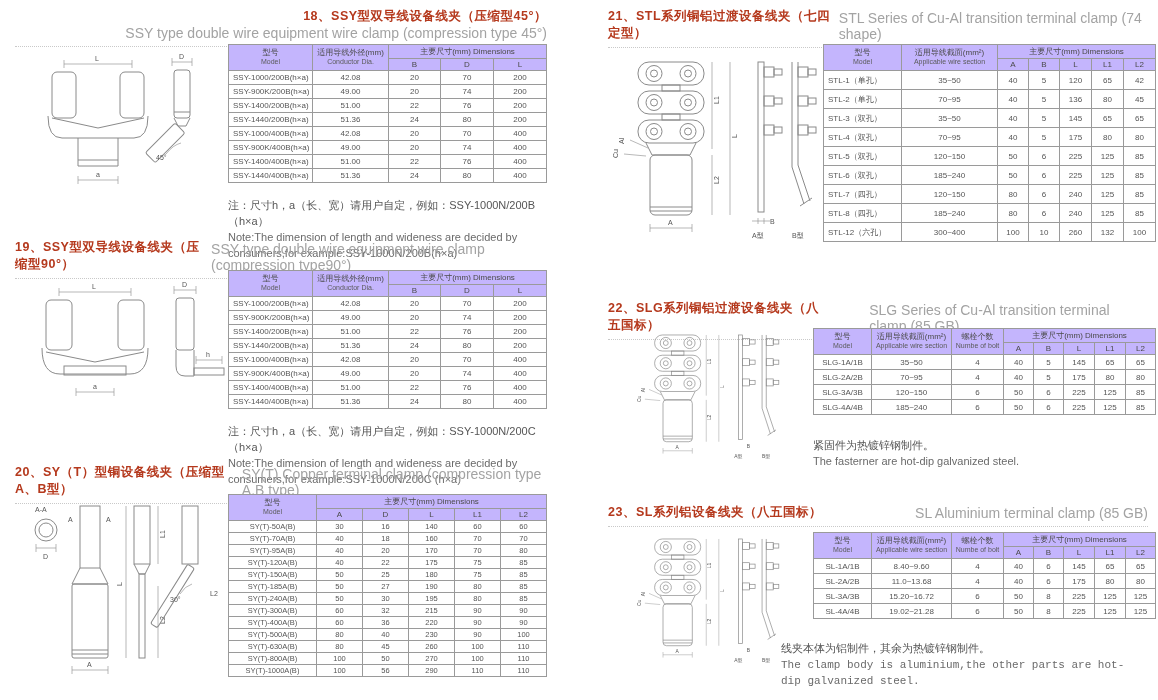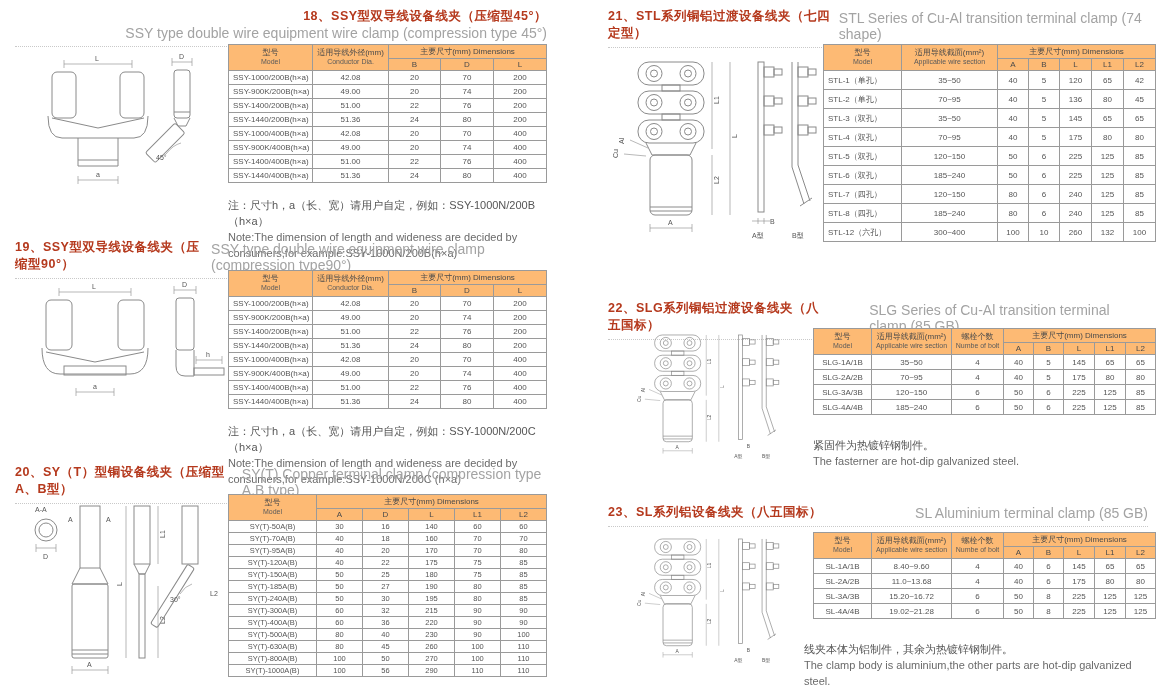--- a/index.html
+++ b/index.html
@@ -10,21 +10,21 @@
 
   .title-row { display: flex; justify-content: space-between; align-items: flex-end;
     border-bottom: 1px dotted #c9c9c9; padding-bottom: 5px; }
   .title-zh { color: #b5391d; font-weight: bold; font-size: 12.5px; letter-spacing: .5px; }
   .title-en { color: #a3a3a3; font-size: 14px; }
 
   table.data-table { border-collapse: collapse; table-layout: fixed; background: #fff; }
   table.data-table th, table.data-table td {
     border: 1px solid #9a9a9a; text-align: center; vertical-align: middle;
     font-size: 8px; color: #555; padding: 1px; overflow: hidden; white-space: nowrap; }
-  table.data-table thead th { background: #fdba74; font-weight: normal; color: #4a4a4a; }
+  table.data-table thead th { background: #c4b5fd; font-weight: normal; color: #4a4a4a; }
   .zh-line { font-size: 8px; line-height: 1.25; white-space: normal; }
   .en-line { font-size: 7px; line-height: 1.2; color: #5a5a5a; white-space: normal; }
 
   .t-ssy tbody td { height: 14px; }
   .t-ssy tbody td:first-child, .t-stl tbody td:first-child { text-align: left; padding-left: 4px; }
   .t-sy tbody td { height: 12px; font-size: 7.5px; }
   .t-stl tbody td { height: 19px; }
   .t-slg tbody td { height: 15px; }
 
   .notes { font-size: 11px; color: #555; line-height: 1.45; }
@@ -923,16 +923,16 @@
         <td>19.02~21.28</td>
         <td>6</td>
         <td>50</td>
         <td>8</td>
         <td>225</td>
         <td>125</td>
         <td>125</td>
       </tr>
     </tbody>
   </table>
-<div class="abs notes" style="left:804px; top:642px; width:345px;">
+<div class="abs notes" style="left:781px; top:642px; width:345px;font-family:Liberation Mono, monospace;">
   <div>线夹本体为铝制件，其余为热镀锌钢制件。</div>
   <div class="note-en">The clamp body is aluminium,the other parts are hot-dip galvanized steel.</div>
 </div>
 
 </body></html>

